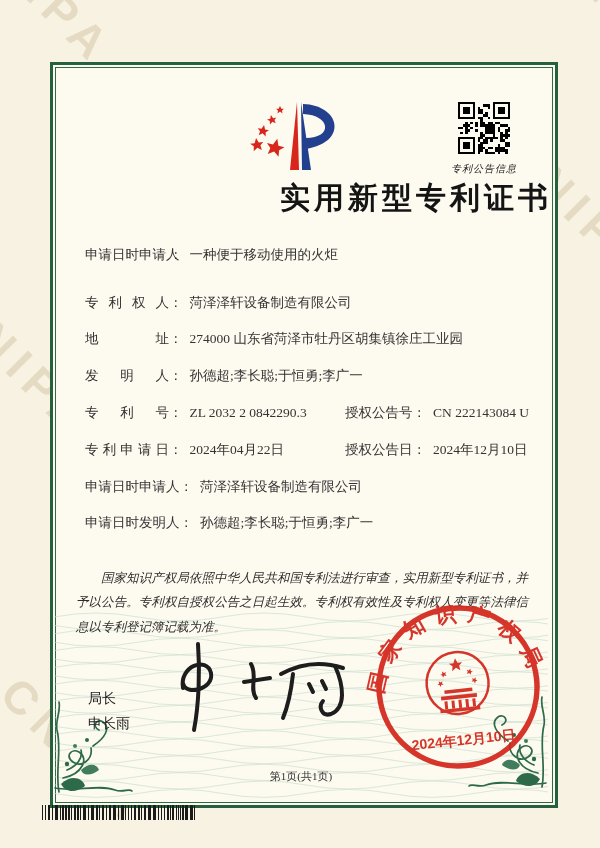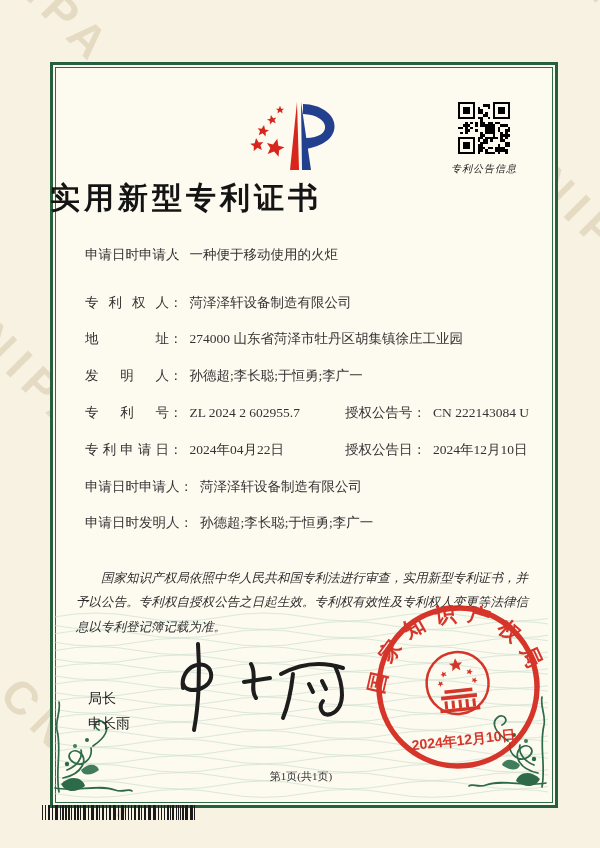--- a/index.html
+++ b/index.html
@@ -10,21 +10,21 @@
       white-space:nowrap;z-index:1;pointer-events:none;}
   .frame{position:absolute;left:50px;top:62px;width:502px;height:740px;border:3px solid #26603f;
          background:#fdfaef;z-index:2;}
   .frame-inner{position:absolute;inset:2px;border:1px solid #2f6b49;}
   .waves{position:absolute;left:54px;top:612px;z-index:2;}
   .corner{position:absolute;z-index:4;}
   .cert-no{position:absolute;left:82px;top:96px;font-size:13px;letter-spacing:2px;z-index:5;}
   .logo{position:absolute;left:243px;top:98px;z-index:5;}
   .qr-wrap{position:absolute;left:446px;top:102px;width:76px;text-align:center;z-index:5;}
   .qr-caption{margin-top:4px;font-size:10px;font-style:italic;letter-spacing:1px;color:#222;}
-  .title{position:absolute;left:50px;top:178px;width:502px;text-align:left;margin:0;
+  .title{position:absolute;left:50px;top:178px;width:502px;text-align:right;margin:0;
          font-size:30px;font-weight:bold;letter-spacing:4px;color:#141414;z-index:5;}
   .row{position:absolute;left:85px;width:445px;font-size:13.5px;color:#333;z-index:5;white-space:nowrap;}
   .lbl{display:inline-block;width:84px;text-align:justify;text-align-last:justify;}
   .lblw{display:inline-block;}
   .val{margin-left:7px;}
   .colgrp{position:absolute;top:0;white-space:nowrap;}
   .statement{position:absolute;left:76px;top:566px;width:452px;font-size:12.5px;font-style:italic;
              line-height:1.95;text-indent:2em;text-align:justify;color:#2d2d2d;z-index:5;margin:0;}
   .signer{position:absolute;left:88px;top:686px;font-size:14px;line-height:1.75;z-index:5;
           font-family:"Liberation Sans","DejaVu Sans",sans-serif;color:#222;}
@@ -269,21 +269,21 @@
     <span class="lbl">专利权人</span><span>：</span><span class="val">菏泽泽轩设备制造有限公司</span>
   </div>
   <div class="row" style="top:330px;">
     <span class="lbl">地址</span><span>：</span><span class="val">274000 山东省菏泽市牡丹区胡集镇徐庄工业园</span>
   </div>
   <div class="row" style="top:367px;">
     <span class="lbl">发明人</span><span>：</span><span class="val">孙德超;李长聪;于恒勇;李广一</span>
   </div>
   <div class="row" style="top:404px;">
     <span class="colgrp" style="left:0;">
-      <span class="lbl">专利号</span><span>：</span><span class="val">ZL 2024 2 602955.7</span>
+      <span class="lbl">专利号</span><span>：</span><span class="val">ZL 2032 2 0842290.3</span>
     </span>
     <span class="colgrp" style="left:260px;">
       <span class="lblw">授权公告号</span><span>：</span><span class="val">CN 222143084 U</span>
     </span>
   </div>
   <div class="row" style="top:441px;">
     <span class="colgrp" style="left:0;">
       <span class="lbl">专利申请日</span><span>：</span><span class="val">2024年04月22日</span>
     </span>
     <span class="colgrp" style="left:260px;">

